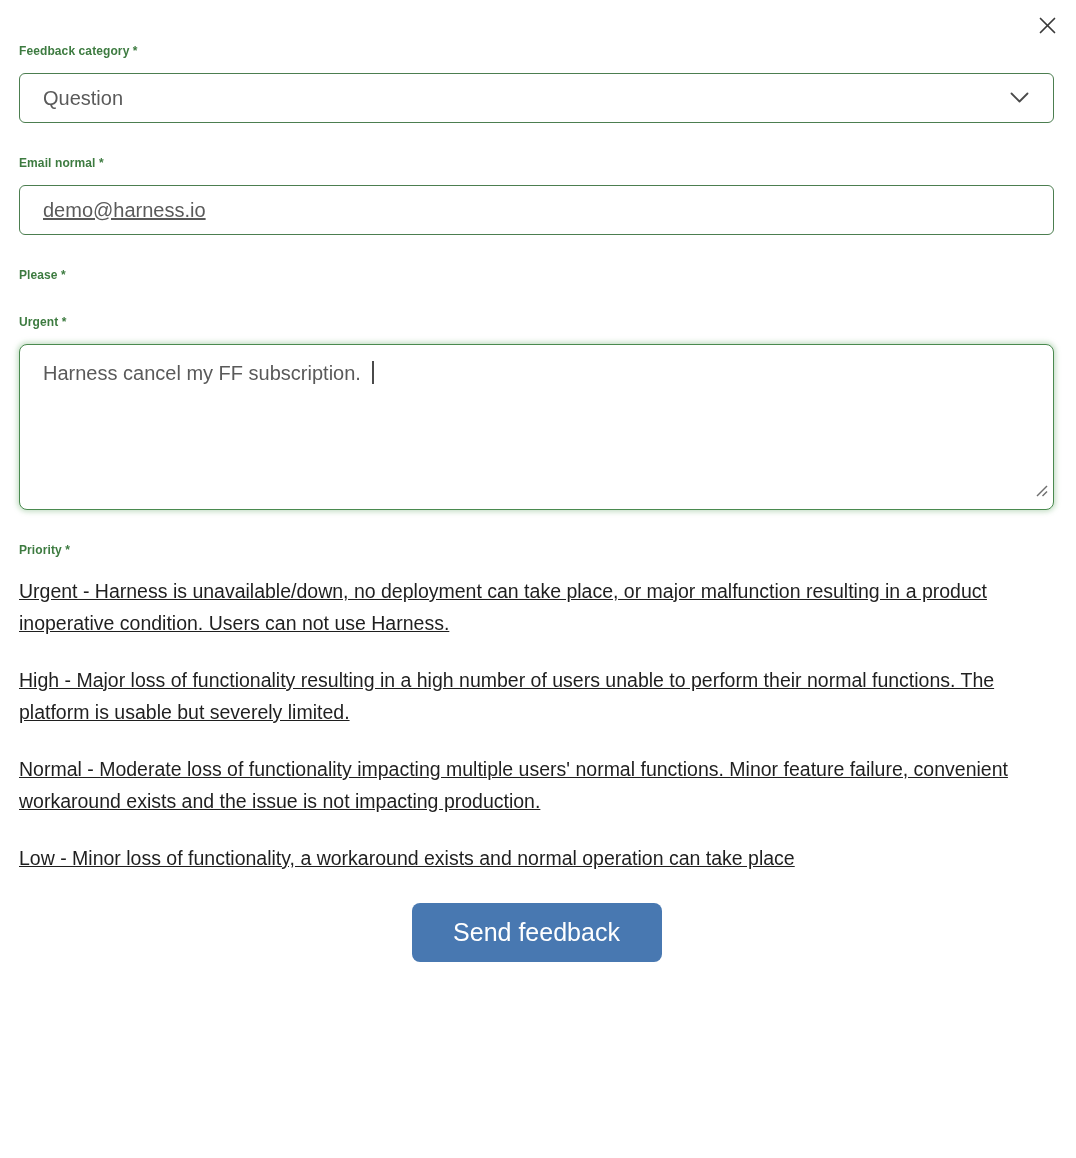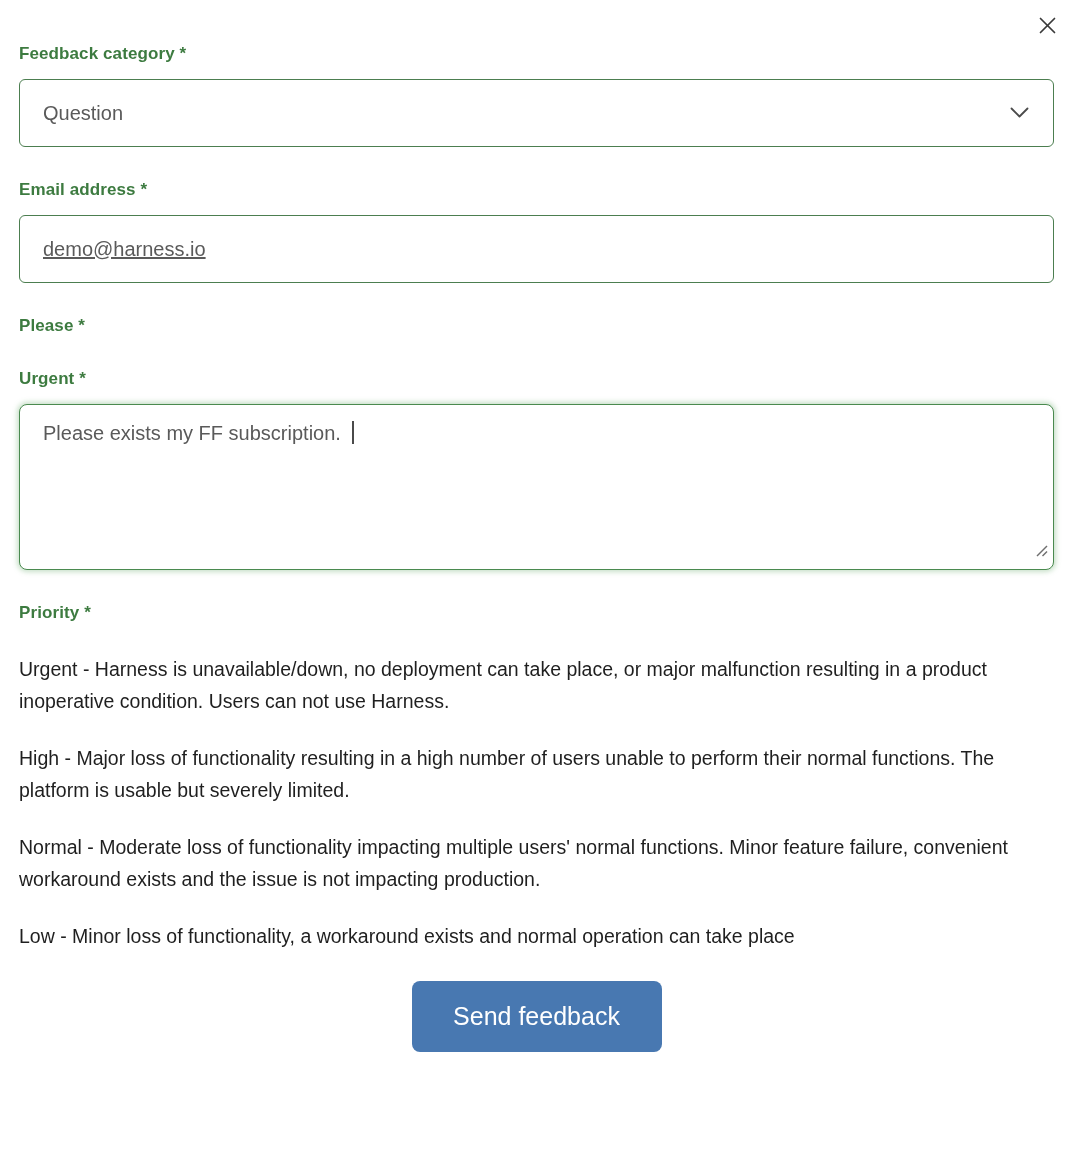--- a/index.html
+++ b/index.html
@@ -17,25 +17,25 @@
     color:var(--body-text);
   }
   .dialog{position:relative;width:100%;height:100%;padding:44px 22px 24px 19px;}
   .close-btn{
     position:absolute;top:12px;right:16px;width:26px;height:26px;
     display:flex;align-items:center;justify-content:center;
     background:none;border:none;cursor:pointer;padding:0;
   }
   .field-group{margin-bottom:33px;}
   .field-label{
-    font-size:17px;font-weight:700;color:var(--label-green);
+    font-size:12px;font-weight:700;color:var(--label-green);
     margin-bottom:15px;letter-spacing:.1px;
   }
   .control{
-    width:100%;height:68px;border:1px solid var(--border-green);
+    width:100%;height:50px;border:1px solid var(--border-green);
     border-radius:6px;background:#fff;
     display:flex;align-items:center;
     padding:0 44px 0 23px;
     font-size:20px;color:var(--input-text);
     font-family:inherit;
   }
   .select-control{position:relative;cursor:pointer;}
   .select-control .chevron{
     position:absolute;right:24px;top:50%;transform:translateY(-50%);
     display:flex;align-items:center;
@@ -48,28 +48,28 @@
     padding:14px 23px;font-size:20px;color:var(--input-text);
     line-height:28px;cursor:text;
   }
   .caret{
     display:inline-block;width:1.5px;height:23px;background:#4a4a4a;
     vertical-align:text-bottom;margin-left:6px;
   }
   .resize-handle{
     position:absolute;right:5px;bottom:5px;
   }
-  .help-text{margin-top:30px;}
+  .help-text{margin-top:18px;text-decoration:underline;}
   .help-text p{
     margin:0 0 25px 0;font-size:19.5px;line-height:32px;color:var(--body-text);
   }
   .help-text p:last-child{margin-bottom:0;}
   .submit-row{margin-top:29px;text-align:center;}
   .submit-btn{
-    display:inline-block;min-width:250px;height:71px;
+    display:inline-block;min-width:250px;height:59px;
     background:var(--button-blue);color:#ffffff;border:none;border-radius:8px;
     font-size:25px;font-family:inherit;cursor:pointer;padding:0 28px;
   }
 </style>
 </head>
 <body>
 
 <div class="dialog">
 
   <button class="close-btn">
@@ -87,32 +87,32 @@
       <span>Question</span>
       <span class="chevron">
         <svg width="19" height="12" viewBox="0 0 19 12" fill="none">
           <path d="M1.5 1.5 L9.5 9.5 L17.5 1.5" stroke="#4a4a4a" stroke-width="1.8" stroke-linecap="round" stroke-linejoin="round"></path>
         </svg>
       </span>
     </div>
   </div>
 
   <div class="field-group">
-    <div class="field-label">Email address *</div>
+    <div class="field-label">Email normal *</div>
     <input class="control" type="text" value="demo@harness.io" style="">
   </div>
 
   <div class="field-group">
     <div class="field-label">Please *</div>
   </div>
 
   <div class="field-group">
     <div class="field-label">Urgent *</div>
     <div class="textarea-control">
-      <span>Please exists my FF subscription. </span><span class="caret"></span>
+      <span>Harness cancel my FF subscription. </span><span class="caret"></span>
       <span class="resize-handle">
         <svg width="13" height="13" viewBox="0 0 13 13">
           <line x1="2" y1="12" x2="12" y2="2" stroke="#6e6e6e" stroke-width="1.4"></line>
           <line x1="7.5" y1="12" x2="12" y2="7.5" stroke="#6e6e6e" stroke-width="1.4"></line>
         </svg>
       </span>
     </div>
   </div>
 
   <div class="field-group" style="margin-bottom:14px;">

